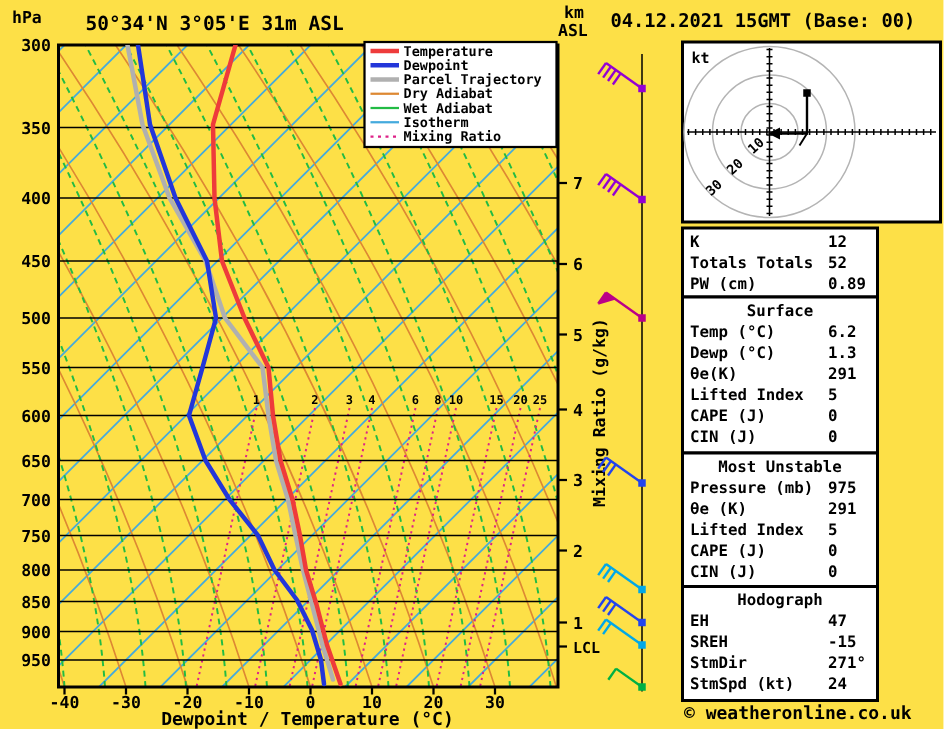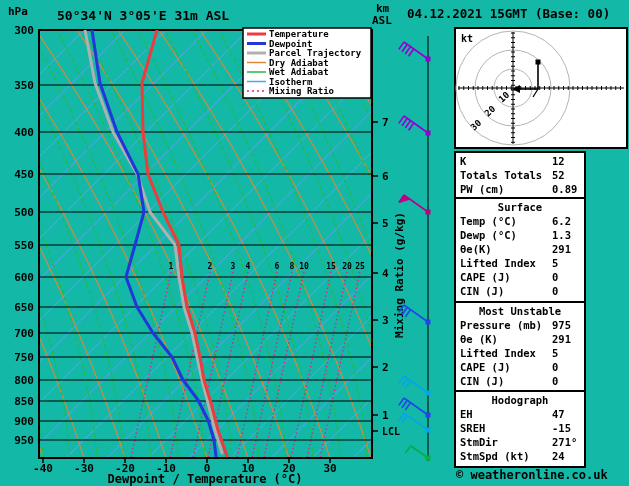--- a/index.html
+++ b/index.html
@@ -1,16 +1,16 @@
 <!DOCTYPE html>
 <html><head>
 <meta charset="utf-8">
 <style>
   html,body{margin:0;padding:0;background:#ffffff;}
-  #stage{position:relative;width:629px;height:486px;background:#14b8a6;
+  #stage{position:relative;width:629px;height:486px;background:#fde047;
          font-family:"DejaVu Sans Mono", monospace;}
   svg text{font-family:"DejaVu Sans Mono", monospace;font-weight:bold;fill:#000;}
 </style>
 </head>
 <body>
 
 <div id="stage">
 <svg id="svg" width="629" height="486" viewBox="0 0 629 486">
   <defs>
     <clipPath id="plotclip">

